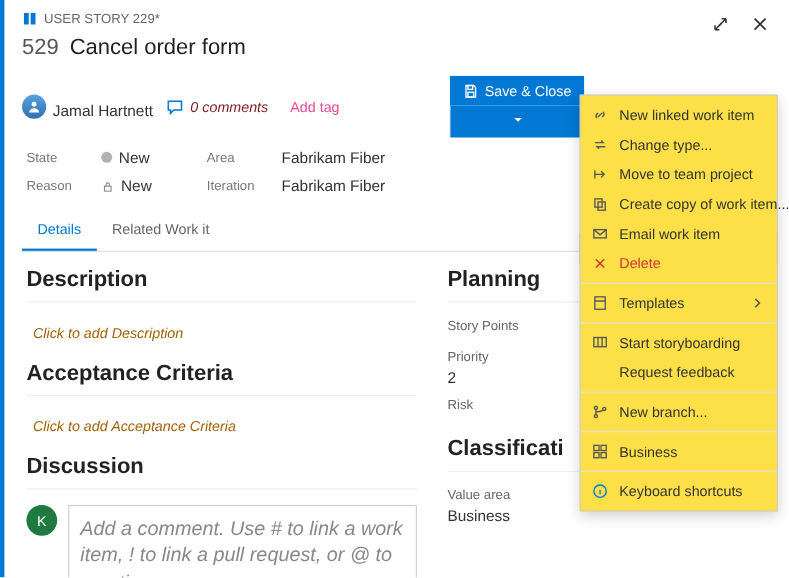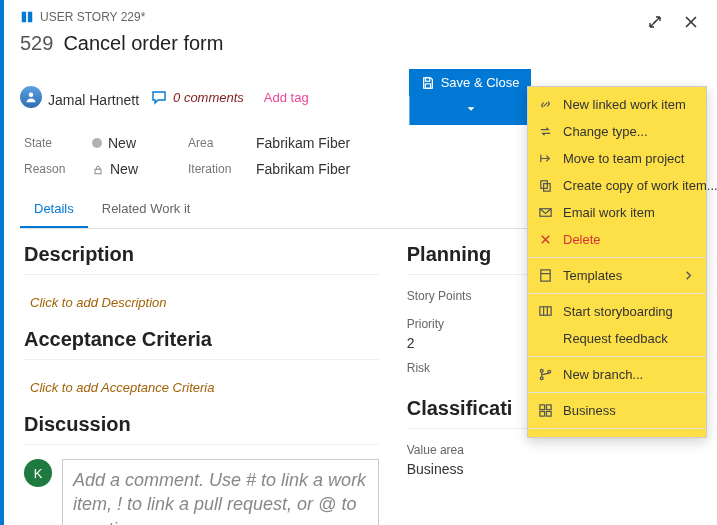--- a/index.html
+++ b/index.html
@@ -321,18 +321,25 @@
       <div class="mi">
           <svg viewBox="0 0 16 16" fill="none" stroke="#555" stroke-width="1.3">
             <rect x="2" y="2" width="5" height="5"></rect>
             <rect x="9" y="2" width="5" height="5"></rect>
             <rect x="2" y="9" width="5" height="5"></rect>
             <rect x="9" y="9" width="5" height="5"></rect>
           </svg>
           <span>Business</span>
         </div>
       <hr class="msep">
+      <div class="mi">
+          <svg viewBox="0 0 16 16" fill="none" stroke="#0078d4" stroke-width="1.3">
+            <circle cx="8" cy="8" r="6"></circle>
+            <path d="M8 5v0M8 7v4"></path>
+          </svg>
+          <span>Keyboard shortcuts</span>
+        </div>
     </div>
 
     <div class="highlight" style="right:10px; top:212px; width:180px; height:28px;"></div>
 
   </div>
 </div>
 
 </body></html>

